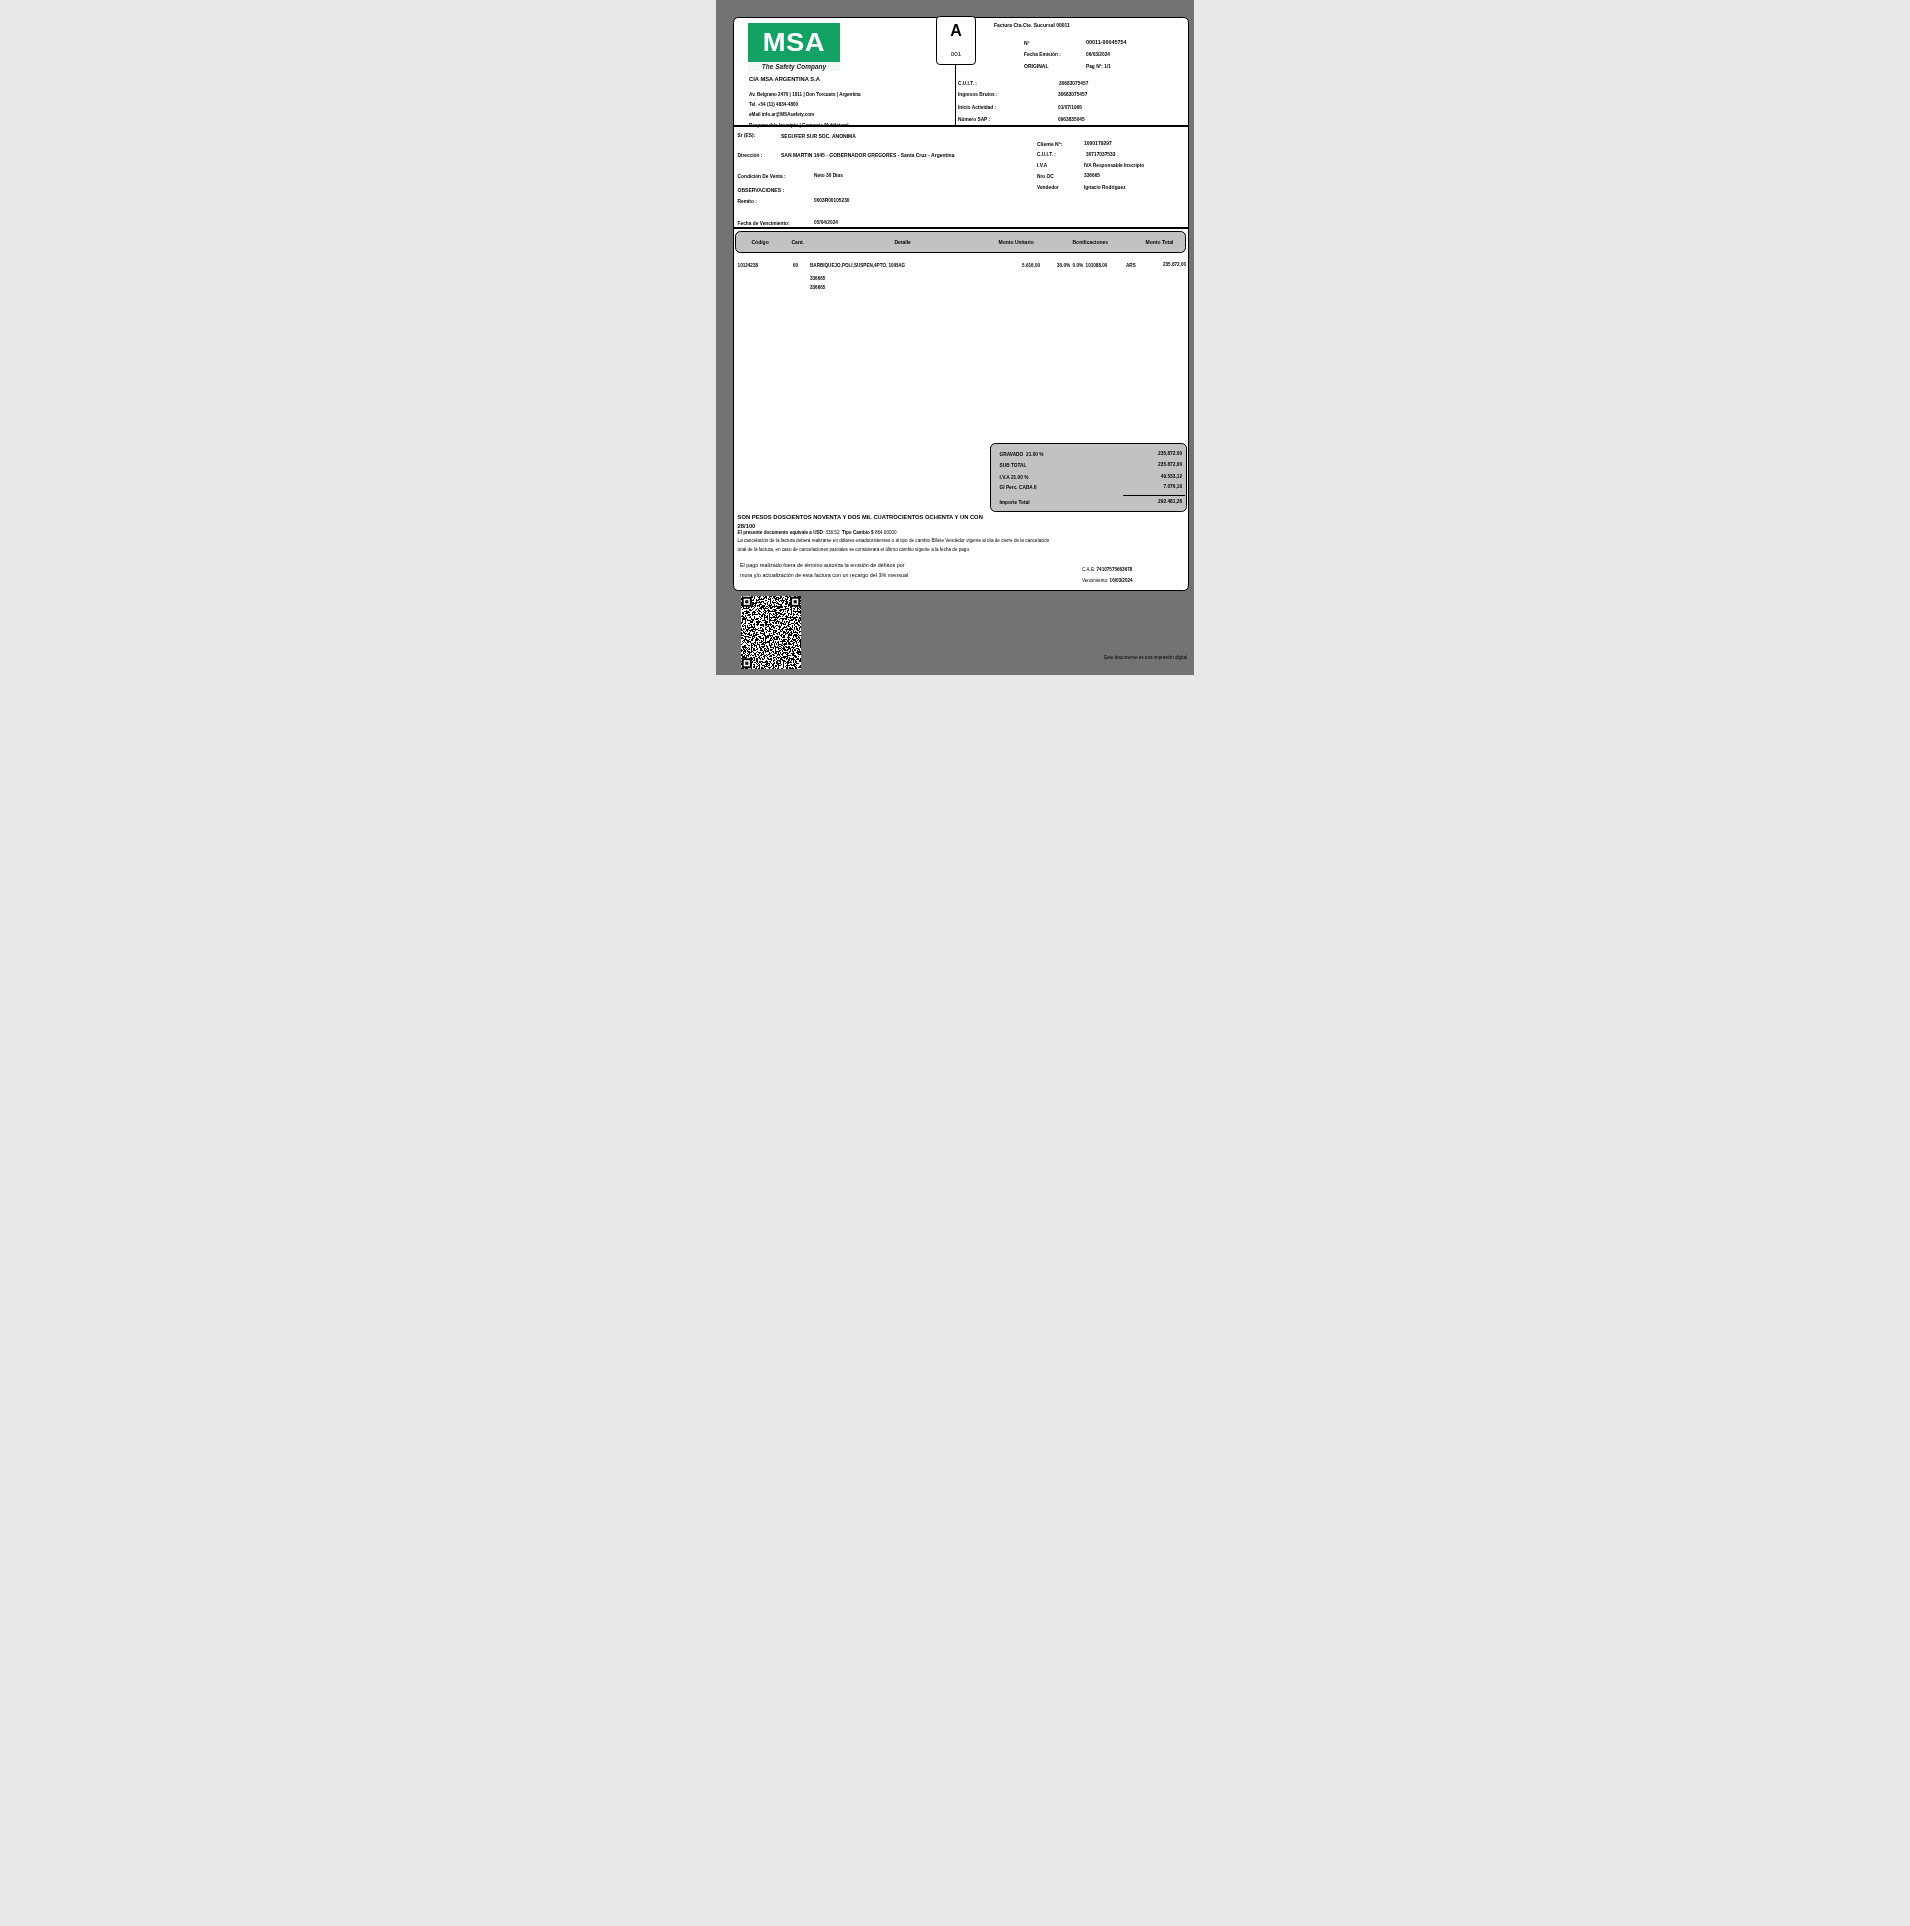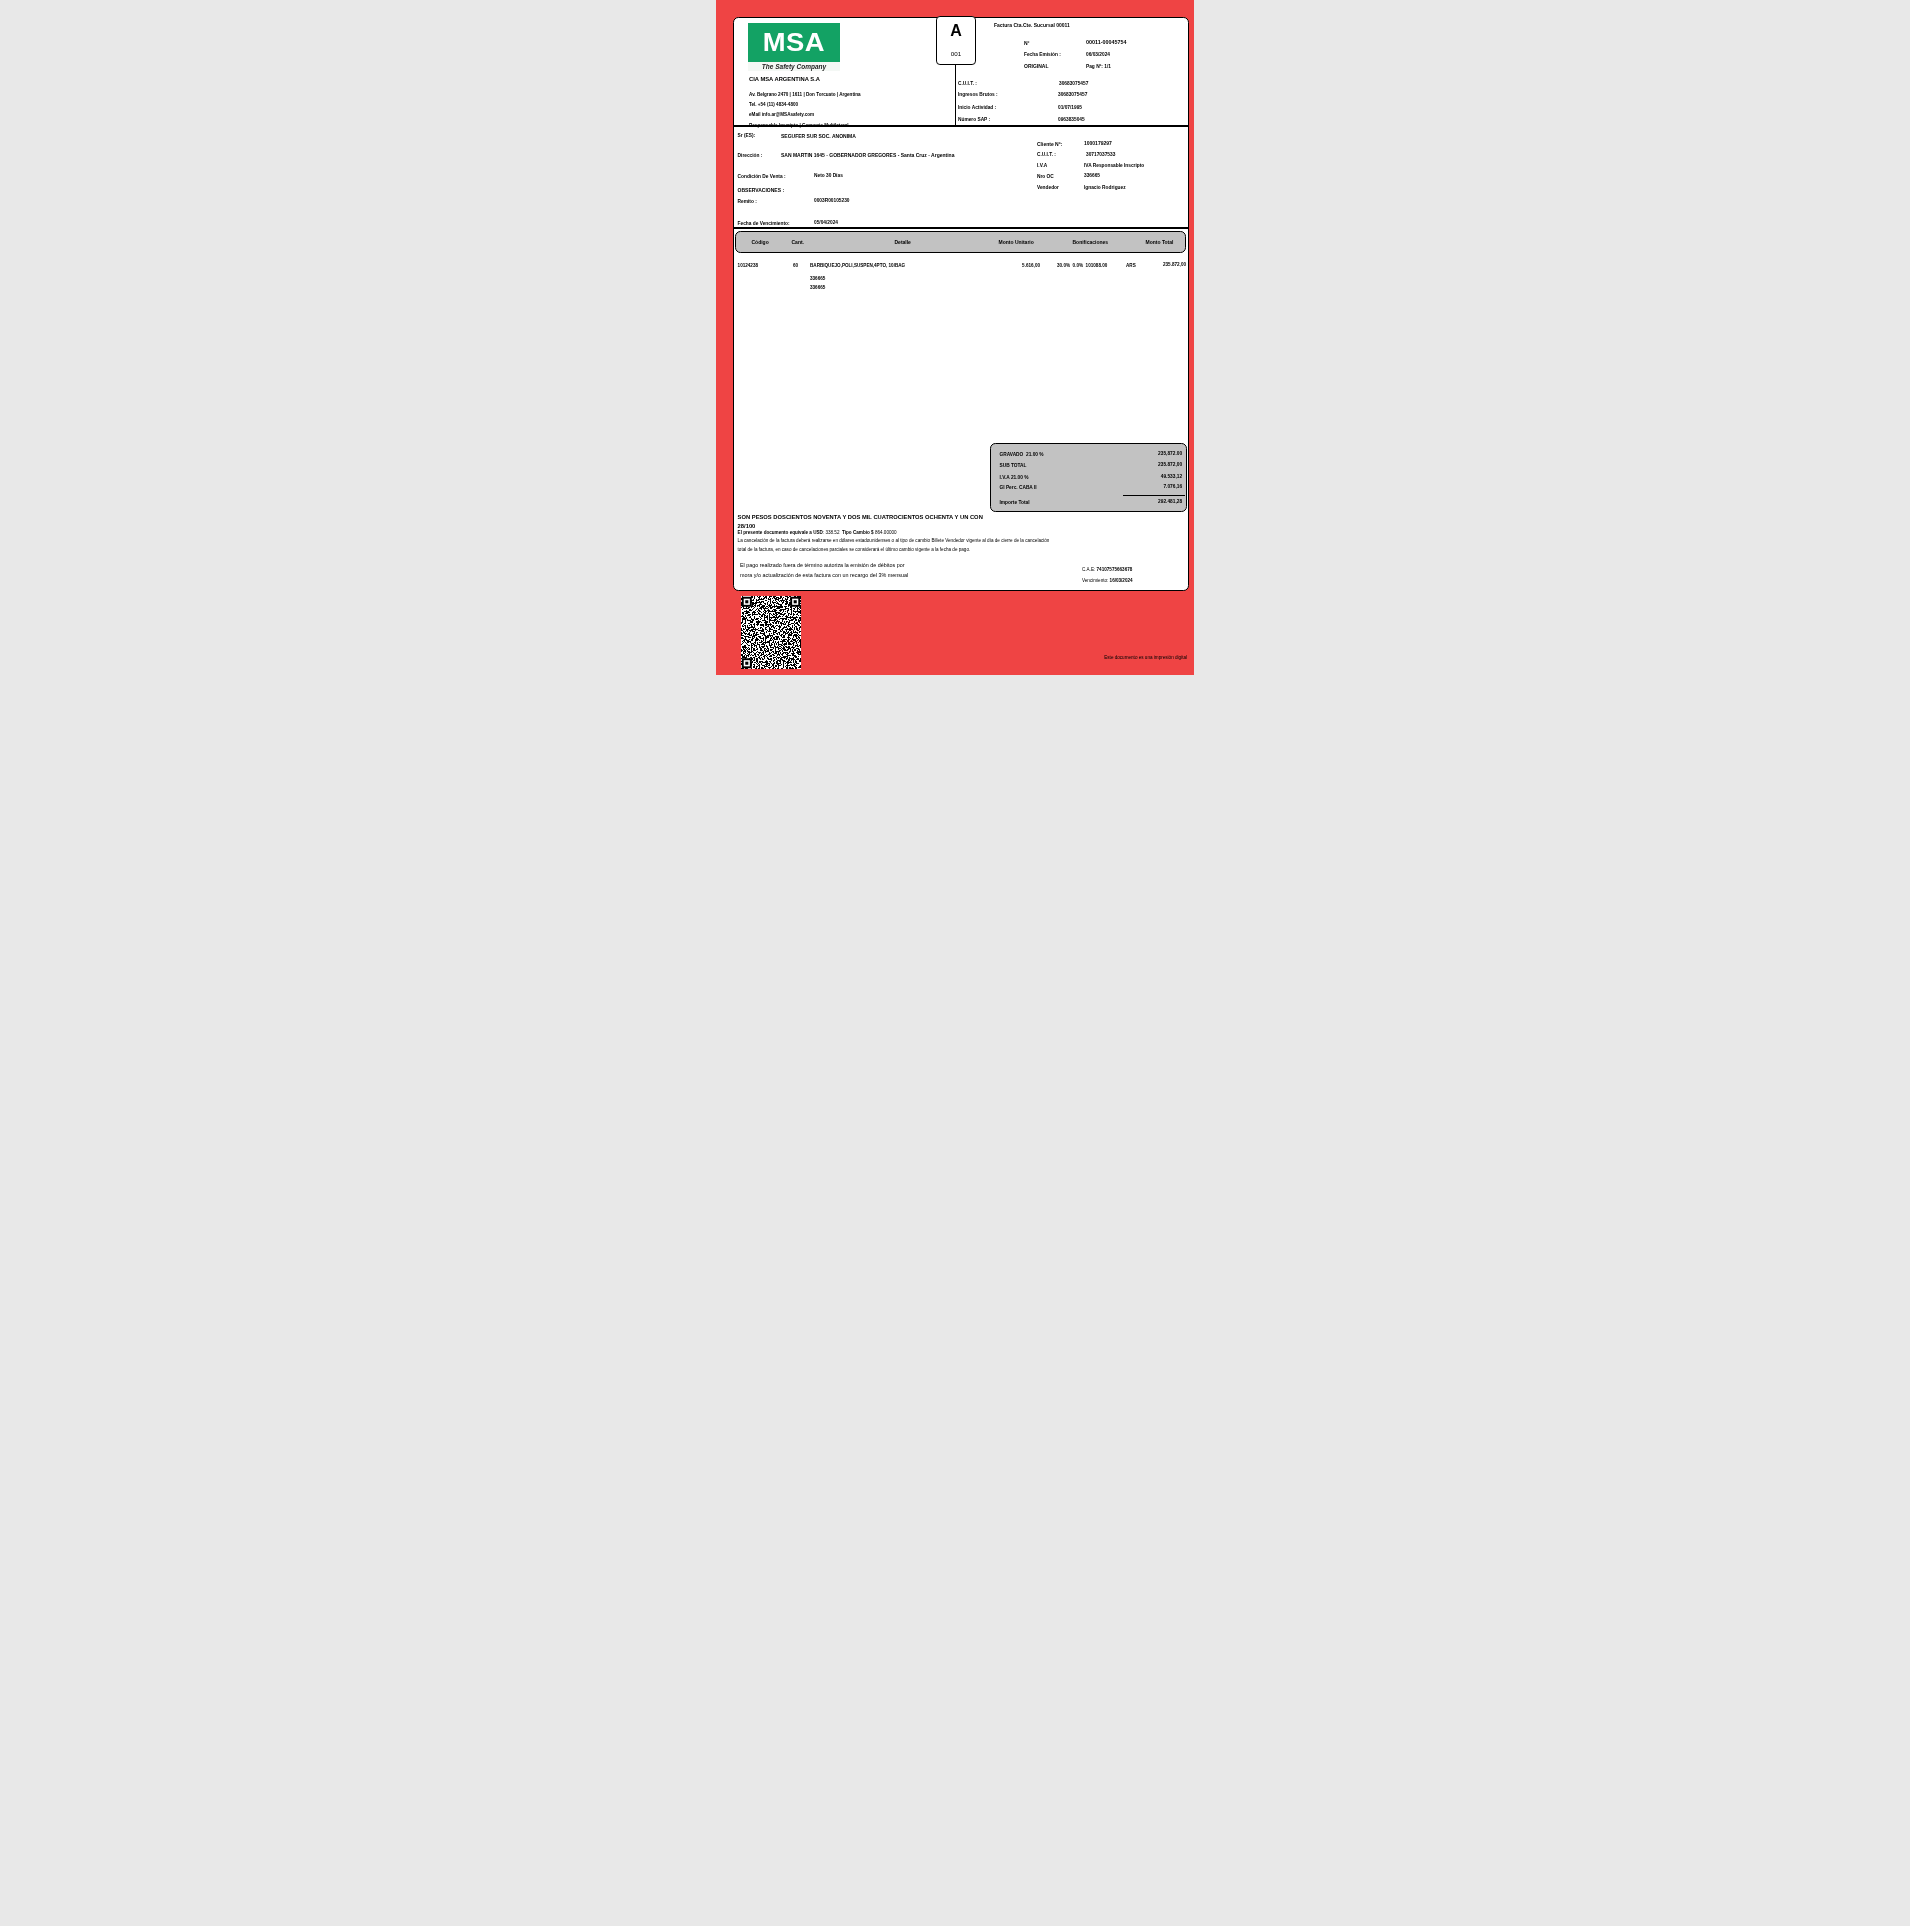--- a/index.html
+++ b/index.html
@@ -1,16 +1,16 @@
 <!DOCTYPE html>
 <html style="font-size:6.2px"><head>
 <meta charset="utf-8">
 <style>
   html,body{margin:0;padding:0;background:#e8e8e8;}
-  .page{position:relative;width:478px;height:675px;background:#ef4444;
+  .page{position:relative;width:478px;height:675px;background:#737373;
         font-family:"Liberation Sans",sans-serif;color:#000;margin:0 auto;overflow:hidden;}
   .abs{position:absolute;}
   .b{font-weight:bold;}
   .pre{white-space:pre;}
   
   .main-box{left:16.6px;top:16.6px;width:456px;height:574px;border:1.2px solid #000;
             border-bottom-width:1.9px;border-radius:5.4px;background:#fff;box-sizing:border-box;}
   .hdiv{left:17px;width:455px;height:1.9px;background:#000;}
   
   .logo-green{left:32px;top:23px;width:92px;height:39px;background:#13A264;

